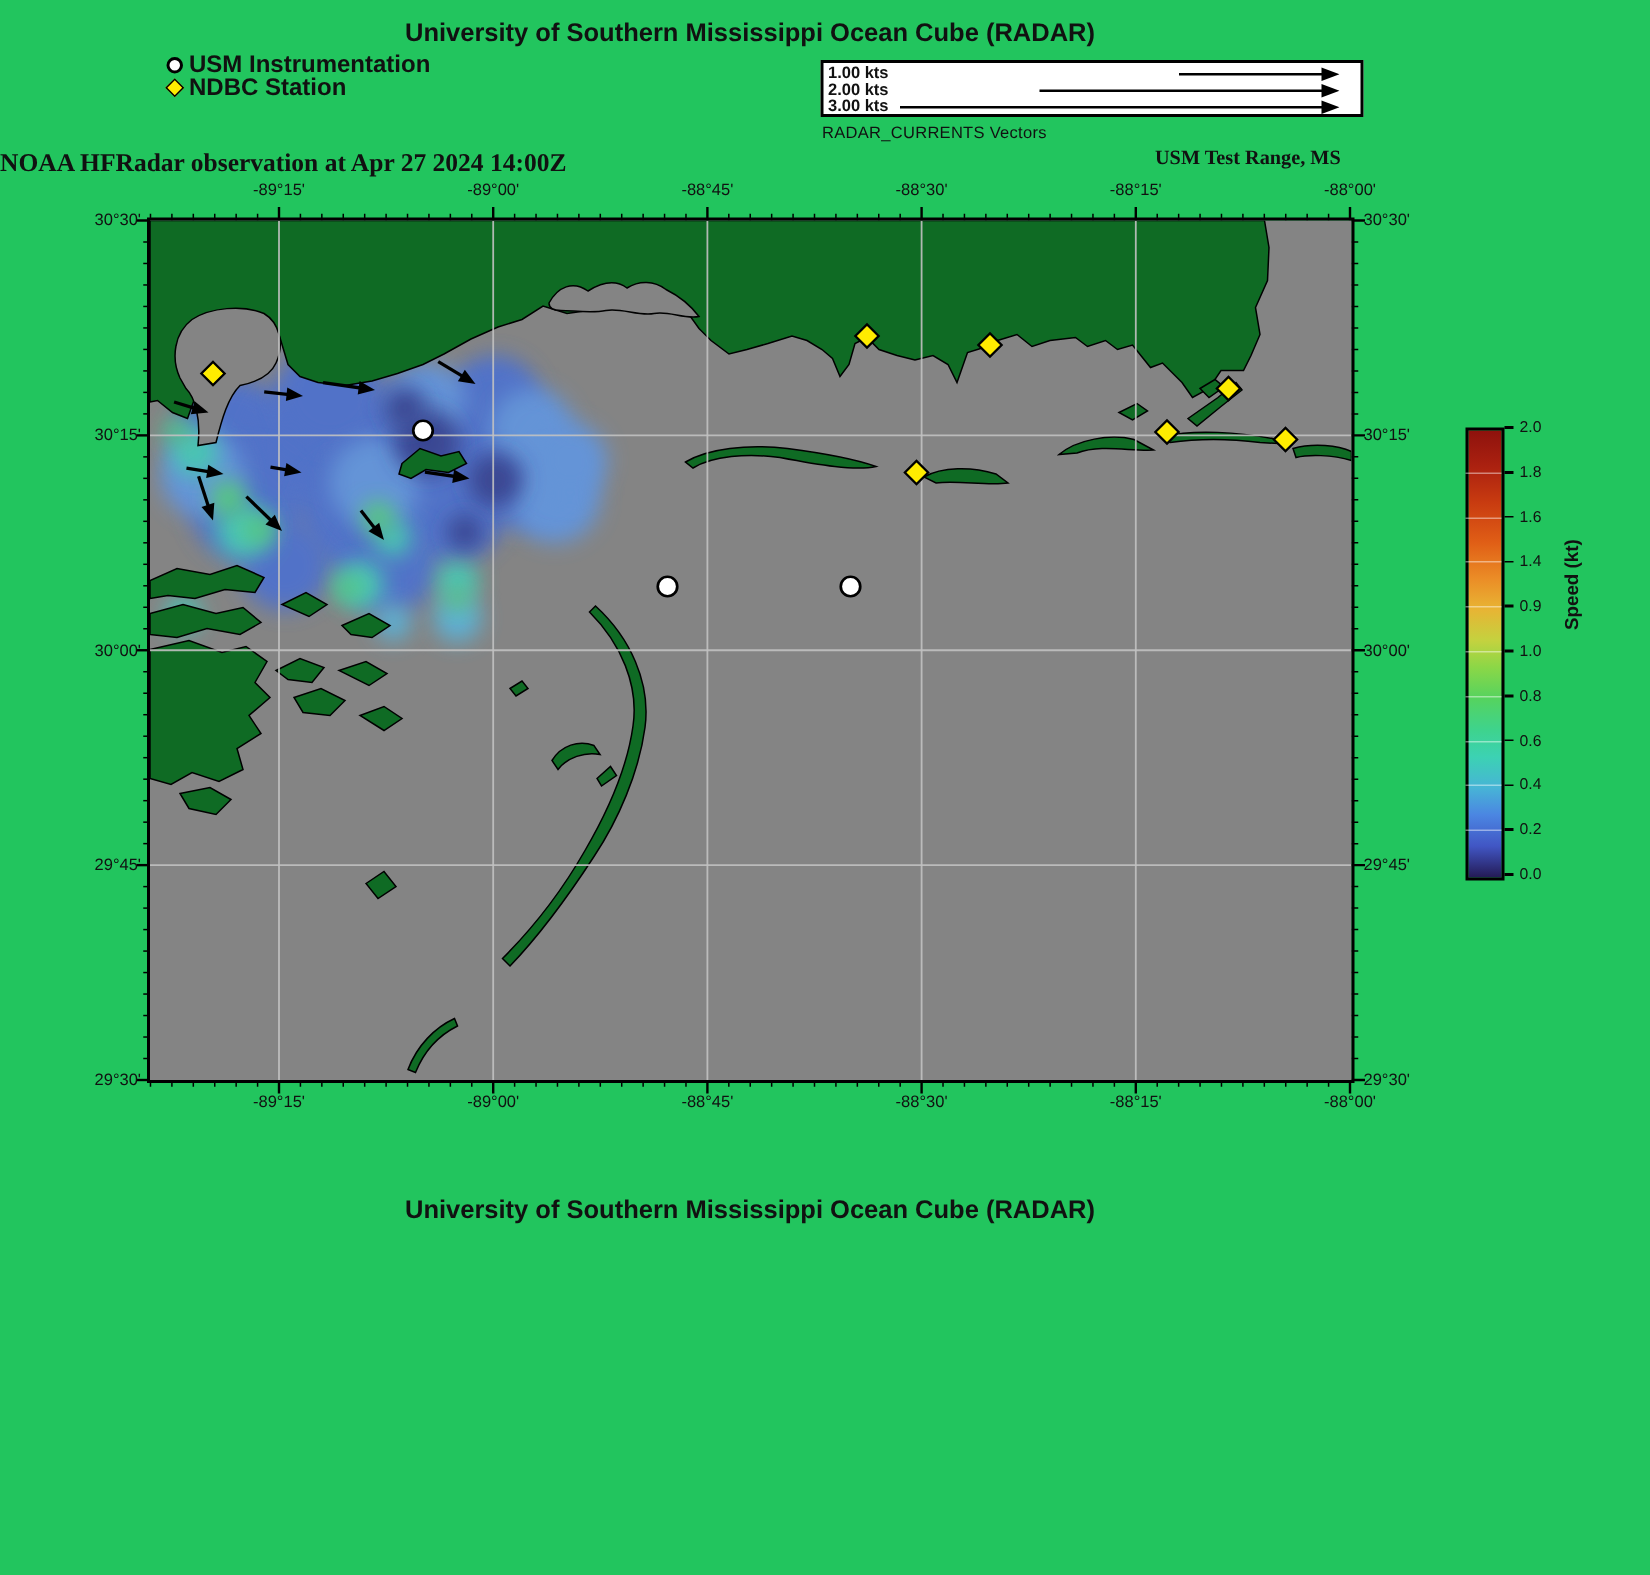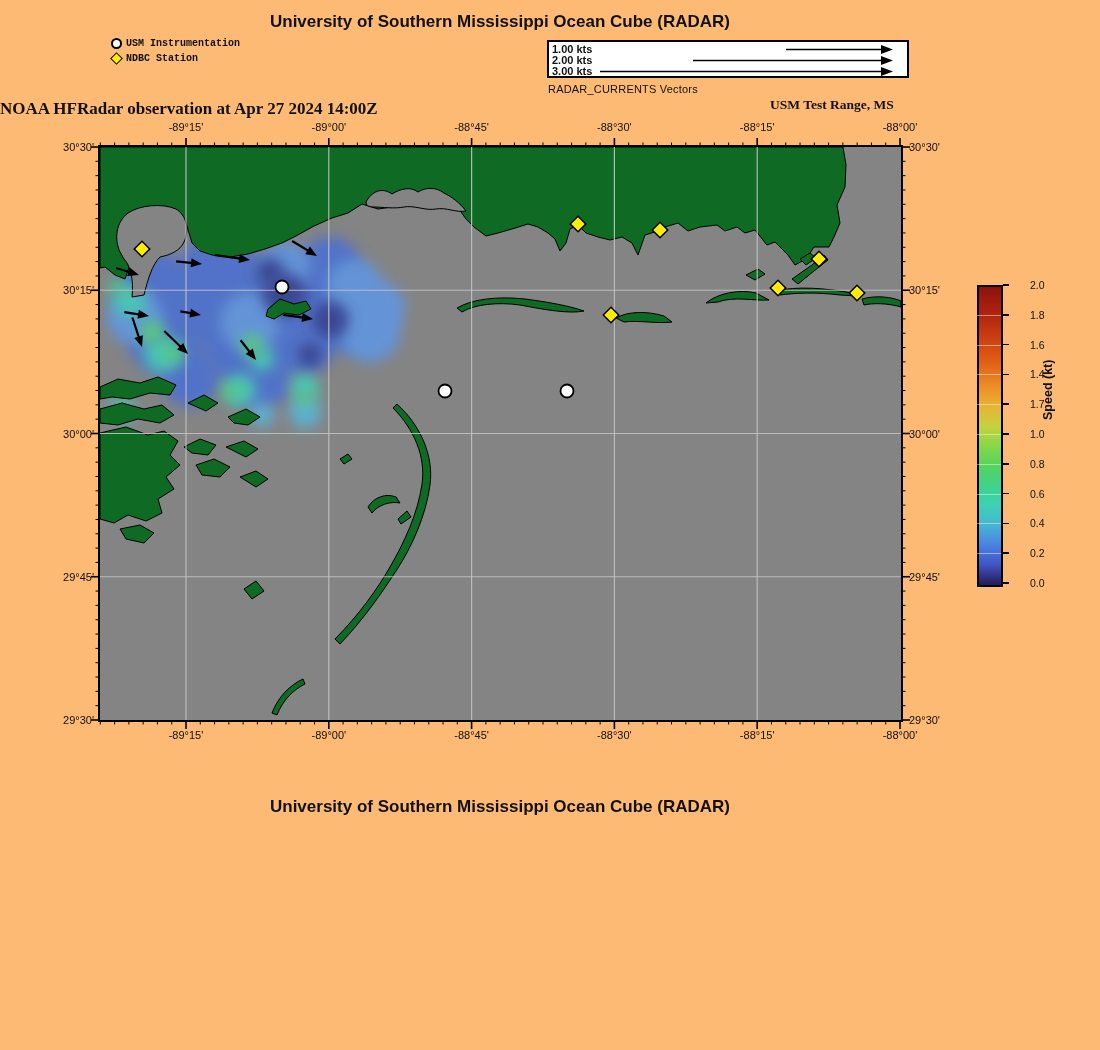--- a/index.html
+++ b/index.html
@@ -1,46 +1,46 @@
 <!DOCTYPE html>
 <html><head>
 <meta charset="utf-8">
 <style>
   html,body{margin:0;padding:0;background:#ffffff;}
-  #stage{position:relative;width:1100px;height:1050px;background:#fdba74;overflow:hidden;
+  #stage{position:relative;width:1100px;height:1050px;background:#22c55e;overflow:hidden;
          font-family:"Liberation Sans", sans-serif;}
   .abs{position:absolute;}
   #title-top,#title-bottom{left:0;width:1000px;text-align:center;font-size:17px;font-weight:bold;color:#111;}
   #title-top{top:12px;}
   #title-bottom{top:797px;}
   #subtitle{left:0;top:99px;width:910px;text-align:left;font-family:"Liberation Serif", serif;
             font-size:17px;font-weight:bold;color:#111;}
   #region-label{left:770px;top:97px;font-family:"Liberation Serif", serif;font-size:13.5px;font-weight:bold;color:#111;}
   #vector-caption{left:548px;top:83px;font-size:11px;font-weight:normal;color:#111;letter-spacing:0.2px;}
   
   #legend{left:111px;top:36px;}
   .legend-row{display:flex;align-items:center;height:15px;}
   .legend-marker{width:11px;height:11px;box-sizing:border-box;margin-right:4px;flex:0 0 auto;}
   .legend-circle{border:2px solid #000;border-radius:50%;background:#fff;}
   .legend-diamond{width:9px;height:9px;border:1.5px solid #000;background:#ffec00;transform:rotate(45deg);margin-left:1px;margin-right:5px;}
-  .legend-label{font-size:10px;font-weight:bold;color:#111;line-height:14px;font-family:Liberation Mono, monospace;}
+  .legend-label{font-size:16px;font-weight:bold;color:#111;line-height:14px;}
   
   #vector-box{left:547px;top:40px;width:362px;height:38px;border:2px solid #000;box-sizing:border-box;background:#fff;}
   .vrow-label{position:absolute;left:3px;font-size:11px;font-weight:bold;color:#111;line-height:11px;}
   
   #map-frame{left:100px;top:147px;width:801px;height:573px;overflow:hidden;background:#848484;}
   #frame-border{left:98px;top:145px;width:805px;height:577px;border:2px solid #000;box-sizing:border-box;pointer-events:none;}
   .tick-label{position:absolute;font-size:11px;color:#111;white-space:nowrap;}
   
   #colorbar{left:977px;top:285px;width:22px;height:298px;border:2px solid #000;box-sizing:content-box;}
   #colorbar-label{left:1041px;top:420px;font-size:12.5px;font-weight:bold;color:#111;
                   transform:rotate(-90deg);transform-origin:left top;white-space:nowrap;}
   .cb-tick{position:absolute;width:6px;height:1.5px;background:#000;}
   .cb-line{position:absolute;left:977px;width:24px;height:1px;background:rgba(255,255,255,0.45);}
-  .cb-tick-label{position:absolute;font-size:10.5px;color:#111;margin-left:17px;}
+  .cb-tick-label{position:absolute;font-size:10.5px;color:#111;}
 </style>
 </head>
 <body>
 
 <div id="stage">
 
   <div class="abs" id="title-top">University of Southern Mississippi Ocean Cube (RADAR)</div>
 
   <div class="abs" id="legend">
     <div class="legend-row">
@@ -451,21 +451,21 @@
     <div class="cb-tick" style="left: 1003px; top: 314.05px; position: absolute;"></div>
     <div class="cb-tick-label" style="left: 1013px; top: 314.8px; transform: translateY(-50%); position: absolute;">1.8</div>
     <div class="cb-line" style="top: 314.8px; position: absolute;"></div>
     <div class="cb-tick" style="left: 1003px; top: 343.85px; position: absolute;"></div>
     <div class="cb-tick-label" style="left: 1013px; top: 344.6px; transform: translateY(-50%); position: absolute;">1.6</div>
     <div class="cb-line" style="top: 344.6px; position: absolute;"></div>
     <div class="cb-tick" style="left: 1003px; top: 373.65px; position: absolute;"></div>
     <div class="cb-tick-label" style="left: 1013px; top: 374.4px; transform: translateY(-50%); position: absolute; text-align: right;">1.4</div>
     <div class="cb-line" style="top: 374.4px; position: absolute;"></div>
     <div class="cb-tick" style="left: 1003px; top: 403.45px; position: absolute;"></div>
-    <div class="cb-tick-label" style="left: 1013px; top: 404.2px; transform: translateY(-50%); position: absolute;">1.7</div>
+    <div class="cb-tick-label" style="left: 1013px; top: 404.2px; transform: translateY(-50%); position: absolute;">0.9</div>
     <div class="cb-line" style="top: 404.2px; position: absolute;"></div>
     <div class="cb-tick" style="left: 1003px; top: 433.25px; position: absolute;"></div>
     <div class="cb-tick-label" style="left: 1013px; top: 434px; transform: translateY(-50%); position: absolute;">1.0</div>
     <div class="cb-line" style="top: 434px; position: absolute;"></div>
     <div class="cb-tick" style="left: 1003px; top: 463.05px; position: absolute;"></div>
     <div class="cb-tick-label" style="left: 1013px; top: 463.8px; transform: translateY(-50%); position: absolute;">0.8</div>
     <div class="cb-line" style="top: 463.8px; position: absolute;"></div>
     <div class="cb-tick" style="left: 1003px; top: 492.85px; position: absolute;"></div>
     <div class="cb-tick-label" style="left: 1013px; top: 493.6px; transform: translateY(-50%); position: absolute;">0.6</div>
     <div class="cb-line" style="top: 493.6px; position: absolute;"></div>

